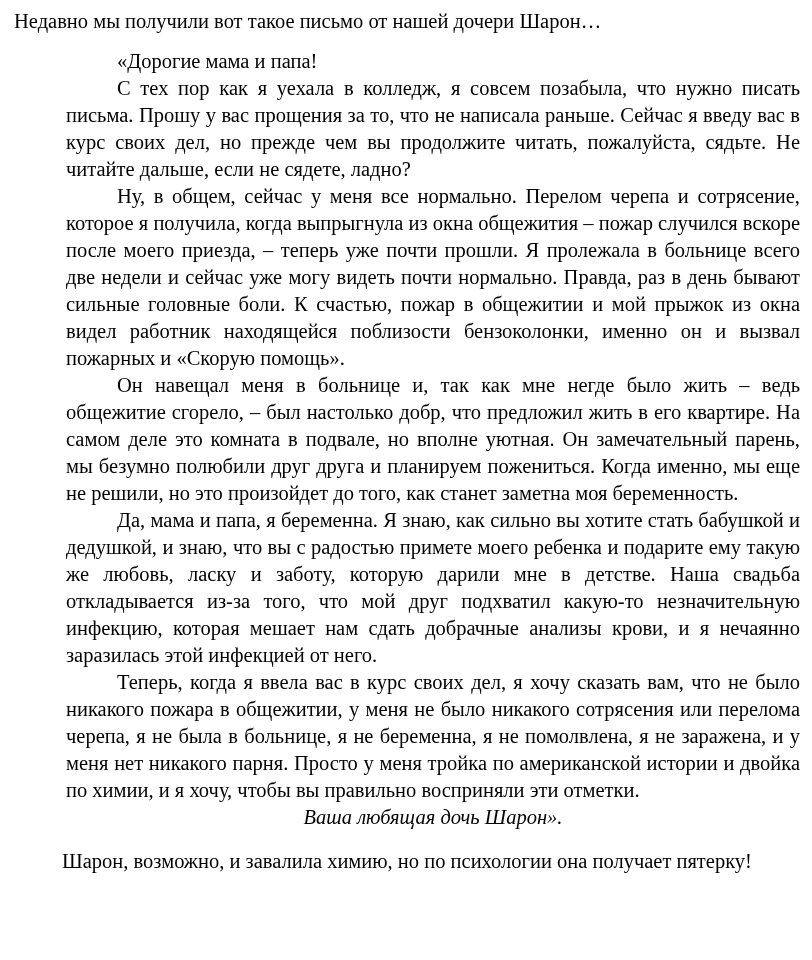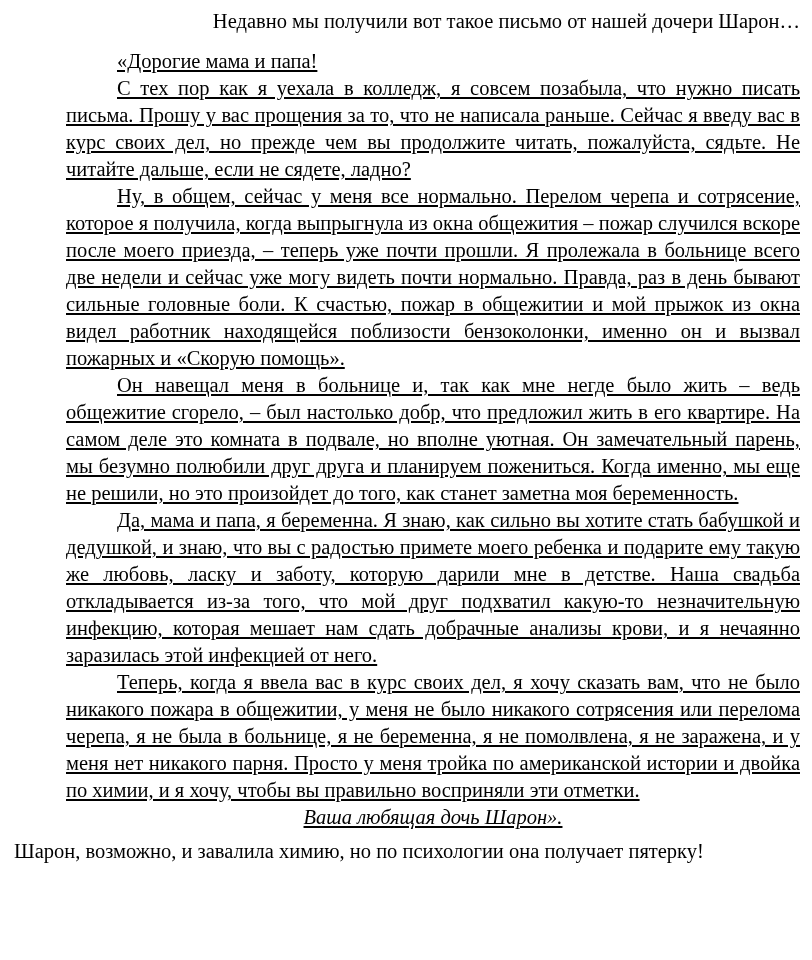--- a/index.html
+++ b/index.html
@@ -15,39 +15,38 @@
     padding: 8px 12px 0 14px;
     background: #ffffff;
     color: #000000;
     font-family: "Liberation Serif", "DejaVu Serif", serif;
     font-size: 20.5px;
     line-height: 27px;
     overflow: hidden;
   }
   .intro {
     margin: 0 0 13px 0;
-    text-align: right;
+    text-align: left;
   }
   .letter {
     margin-left: 52px;
     text-align: justify;
-    text-decoration: underline;
   }
   .letter p {
     margin: 0;
     text-indent: 51px;
   }
   .letter p.signature {
     text-indent: 0;
     text-align: center;
     font-style: italic;
   }
   .closing {
-    margin: 7px 0 0 0;
-    text-align: left;
+    margin: 17px 0 0 0;
+    text-align: center;
   }
 </style>
 </head>
 <body>
 
 <div class="page">
 
   <p class="intro">Недавно мы получили вот такое письмо от нашей дочери Шарон…</p>
 
   <div class="letter">

